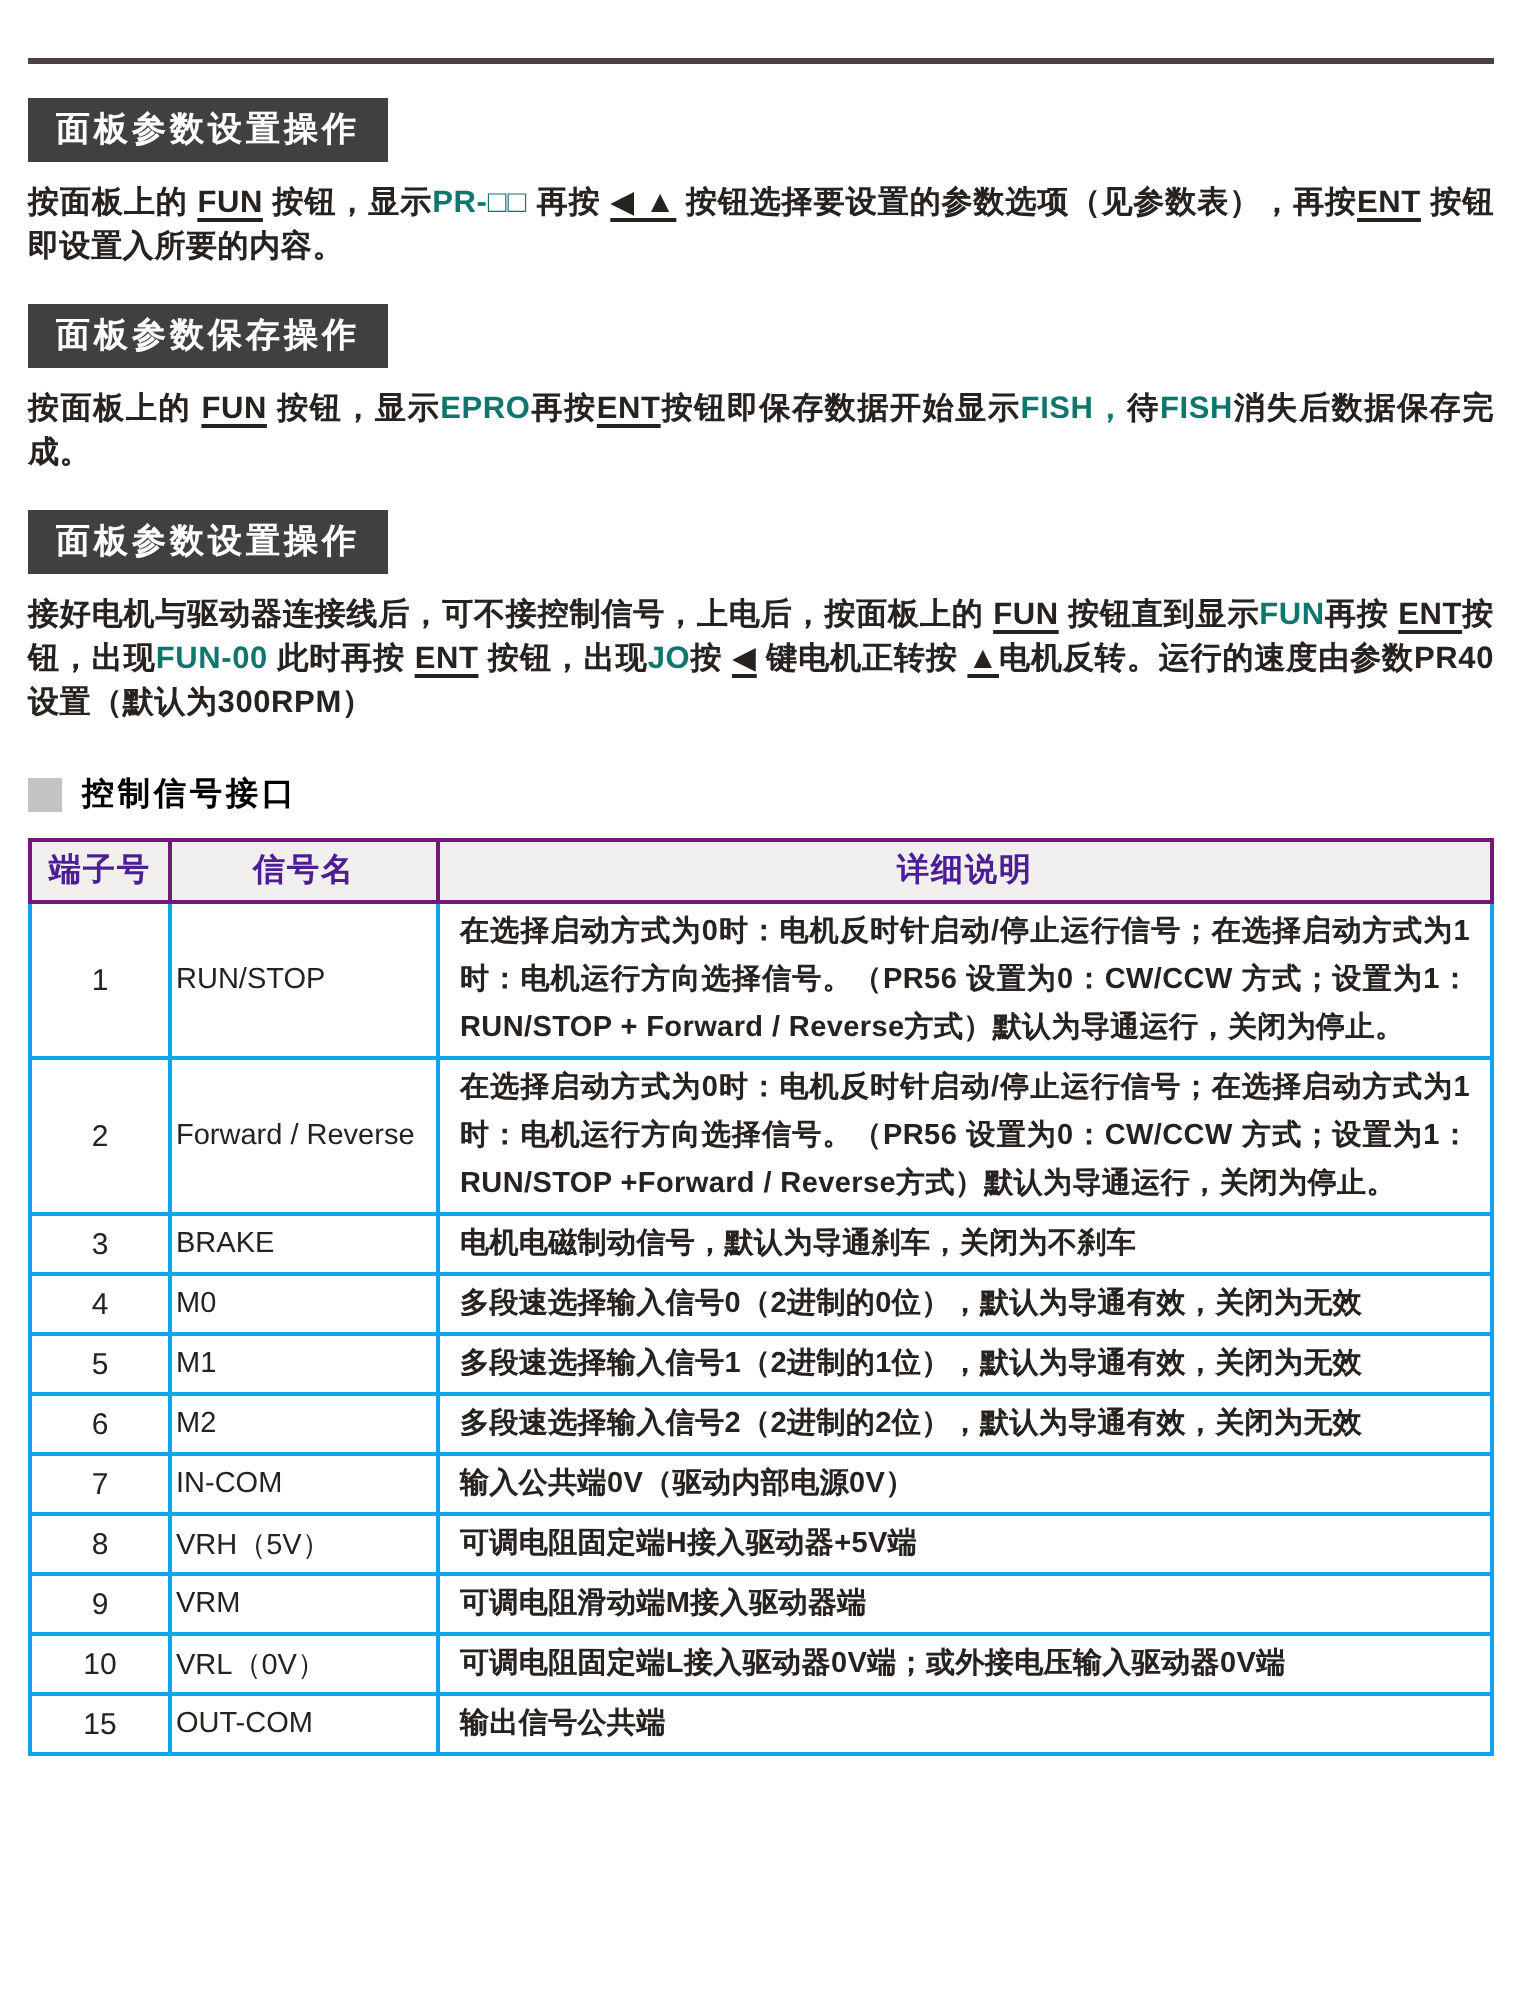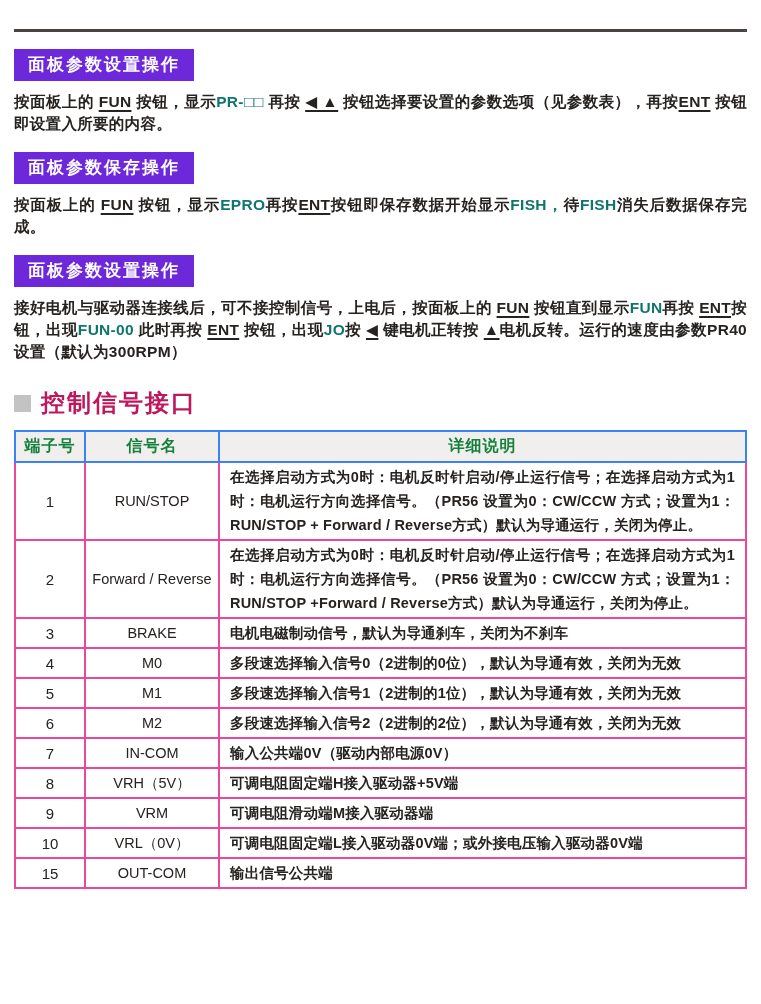--- a/index.html
+++ b/index.html
@@ -4,48 +4,48 @@
 <style>
   html,body{margin:0;padding:0;background:#ffffff;}
   body{
     width:761px;height:1004px;overflow:hidden;
     font-family:"Liberation Sans","DejaVu Sans",sans-serif;
     color:#262220;
   }
   .page{box-sizing:border-box;width:761px;padding:0 14px;}
   .top-rule{height:3px;background:#494341;margin-top:29px;}
   .badge{
-    display:inline-block;background:#6d28d9;color:#ffffff;
+    display:inline-block;background:#404040;color:#ffffff;
     font-size:17px;font-weight:bold;letter-spacing:2px;
     padding:4px 14px 5px 14px;margin-top:17px;
   }
   .para{
     margin:10px 0 0 0;font-size:15.5px;font-weight:bold;
     line-height:22px;letter-spacing:0.3px;color:#262220;
     text-align:justify;
   }
   .para .red{color:#0f766e;}
   .para .u{text-decoration:underline;text-underline-offset:3px;text-decoration-thickness:1.5px;}
   .sub-header{
     display:flex;align-items:center;gap:10px;
-    margin-top:24px;font-size:24px;font-weight:bold;letter-spacing:2px;color:#be185d;
+    margin-top:24px;font-size:16px;font-weight:bold;letter-spacing:2px;color:#000000;
   }
   .sq{width:17px;height:17px;background:#c3c3c3;flex:none;}
   table.sig{
     width:100%;border-collapse:collapse;margin-top:11px;
     border:2px solid #3b3533;
   }
   table.sig th{
-    background:#f0efed;border:2px solid #3b82f6;
+    background:#f0efed;border:2px solid #701a75;
     font-size:16px;font-weight:bold;letter-spacing:1px;
-    padding:4px 2px;color:#15803d;
+    padding:4px 2px;color:#4c1d95;
   }
-  table.sig td{border:2px solid #ec4899;vertical-align:middle;}
+  table.sig td{border:2px solid #0ea5e9;vertical-align:middle;}
   td.no{width:64px;text-align:center;font-size:15px;font-weight:normal;padding:1px 2px;}
-  td.name{width:128px;text-align:center;font-size:14.5px;font-weight:normal;padding:1px 2px;margin-top:37px;}
+  td.name{width:128px;font-size:14.5px;font-weight:normal;padding:1px 2px;margin-top:37px;}
   td.desc{
     font-size:14.5px;font-weight:bold;line-height:24px;
     padding:2px 10px;letter-spacing:0.2px;text-align:justify;
   }
 </style>
 </head>
 <body>
 
 <div class="page">
 

